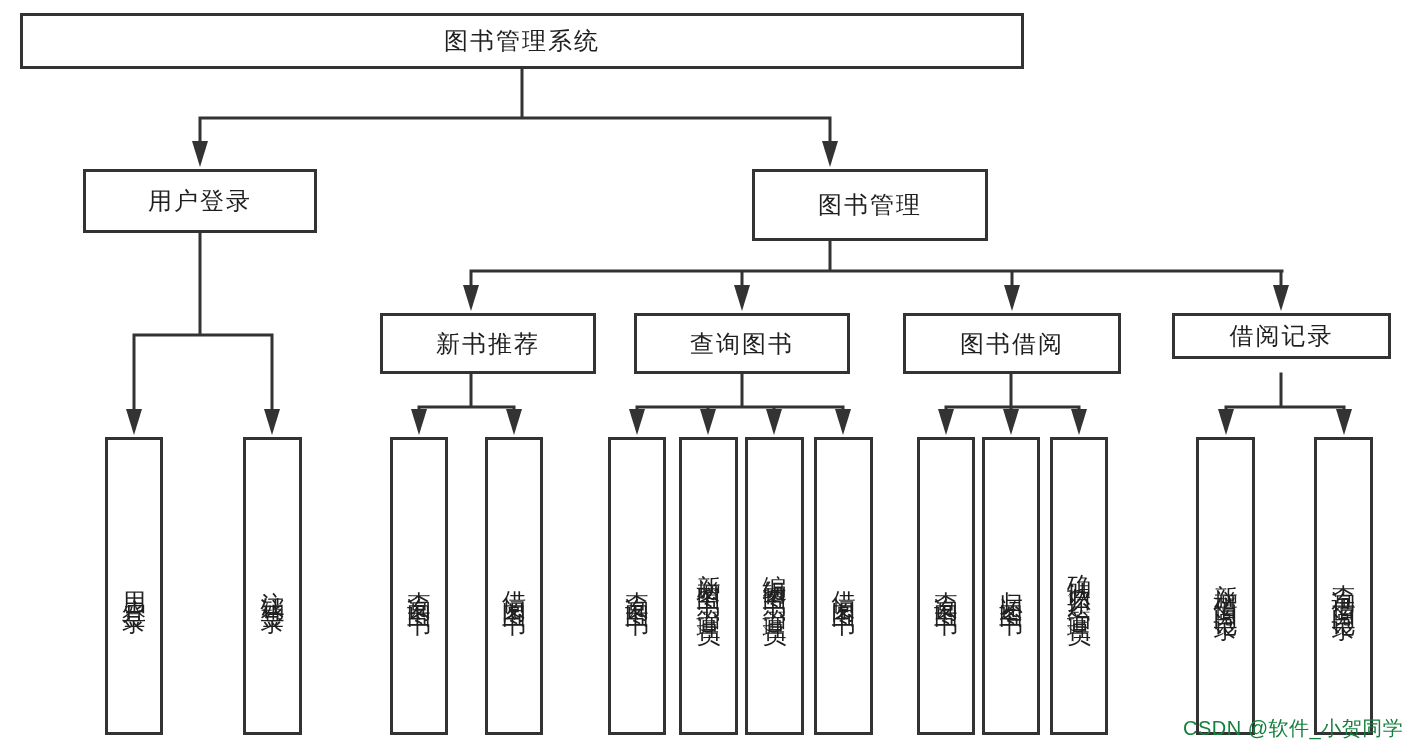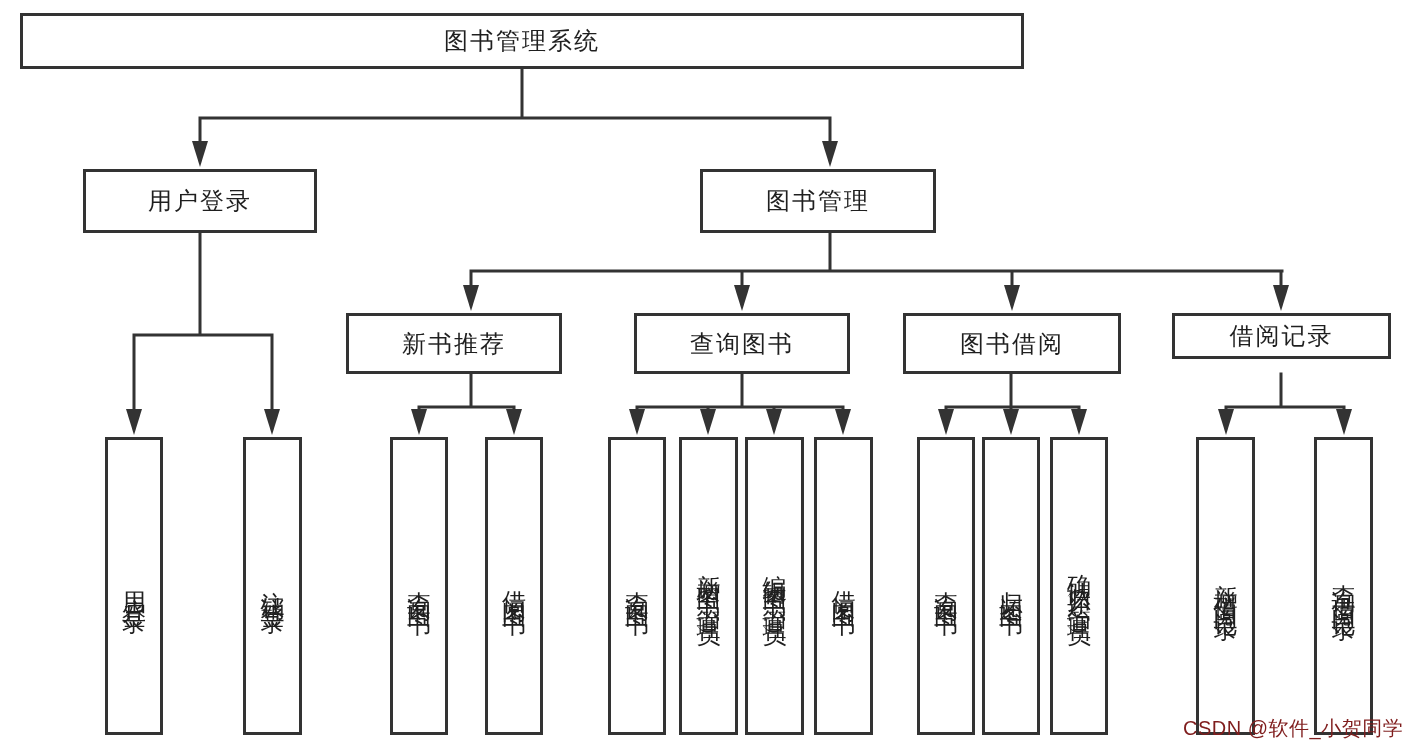--- a/index.html
+++ b/index.html
@@ -35,21 +35,21 @@
     letter-spacing: 7px;
     line-height: 1;
     white-space: nowrap;
   }
   .watermark {
     position: absolute;
     left: 1183px;
     top: 717px;
     font-size: 20px;
     line-height: 23px;
-    color: #7f1d1d;
+    color: #15803d;
     letter-spacing: 0.5px;
     white-space: nowrap;
     z-index: 5;
   }
 </style>
 </head>
 <body>
 
 <div class="canvas">
 
@@ -93,25 +93,25 @@
     </g>
   </svg>
 
   <div class="box h" style="left:20px; top:13px; width:1004px; height:56px">
     <span class="lbl">图书管理系统</span>
   </div>
 
   <div class="box h" style="left:83px; top:169px; width:234px; height:64px">
     <span class="lbl">用户登录</span>
   </div>
-  <div class="box h" style="left:700px; top:169px; width:236px; height:64px">
+  <div class="box h" style="left:752px; top:169px; width:236px; height:72px">
     <span class="lbl">图书管理</span>
   </div>
 
-  <div class="box h" style="left:346px; top:313px; width:216px; height:61px">
+  <div class="box h" style="left:380px; top:313px; width:216px; height:61px">
     <span class="lbl">新书推荐</span>
   </div>
   <div class="box h" style="left:634px; top:313px; width:216px; height:61px">
     <span class="lbl">查询图书</span>
   </div>
   <div class="box h" style="left:903px; top:313px; width:218px; height:61px">
     <span class="lbl">图书借阅</span>
   </div>
   <div class="box h" style="left:1172px; top:313px; width:219px; height:46px">
     <span class="lbl">借阅记录</span>

